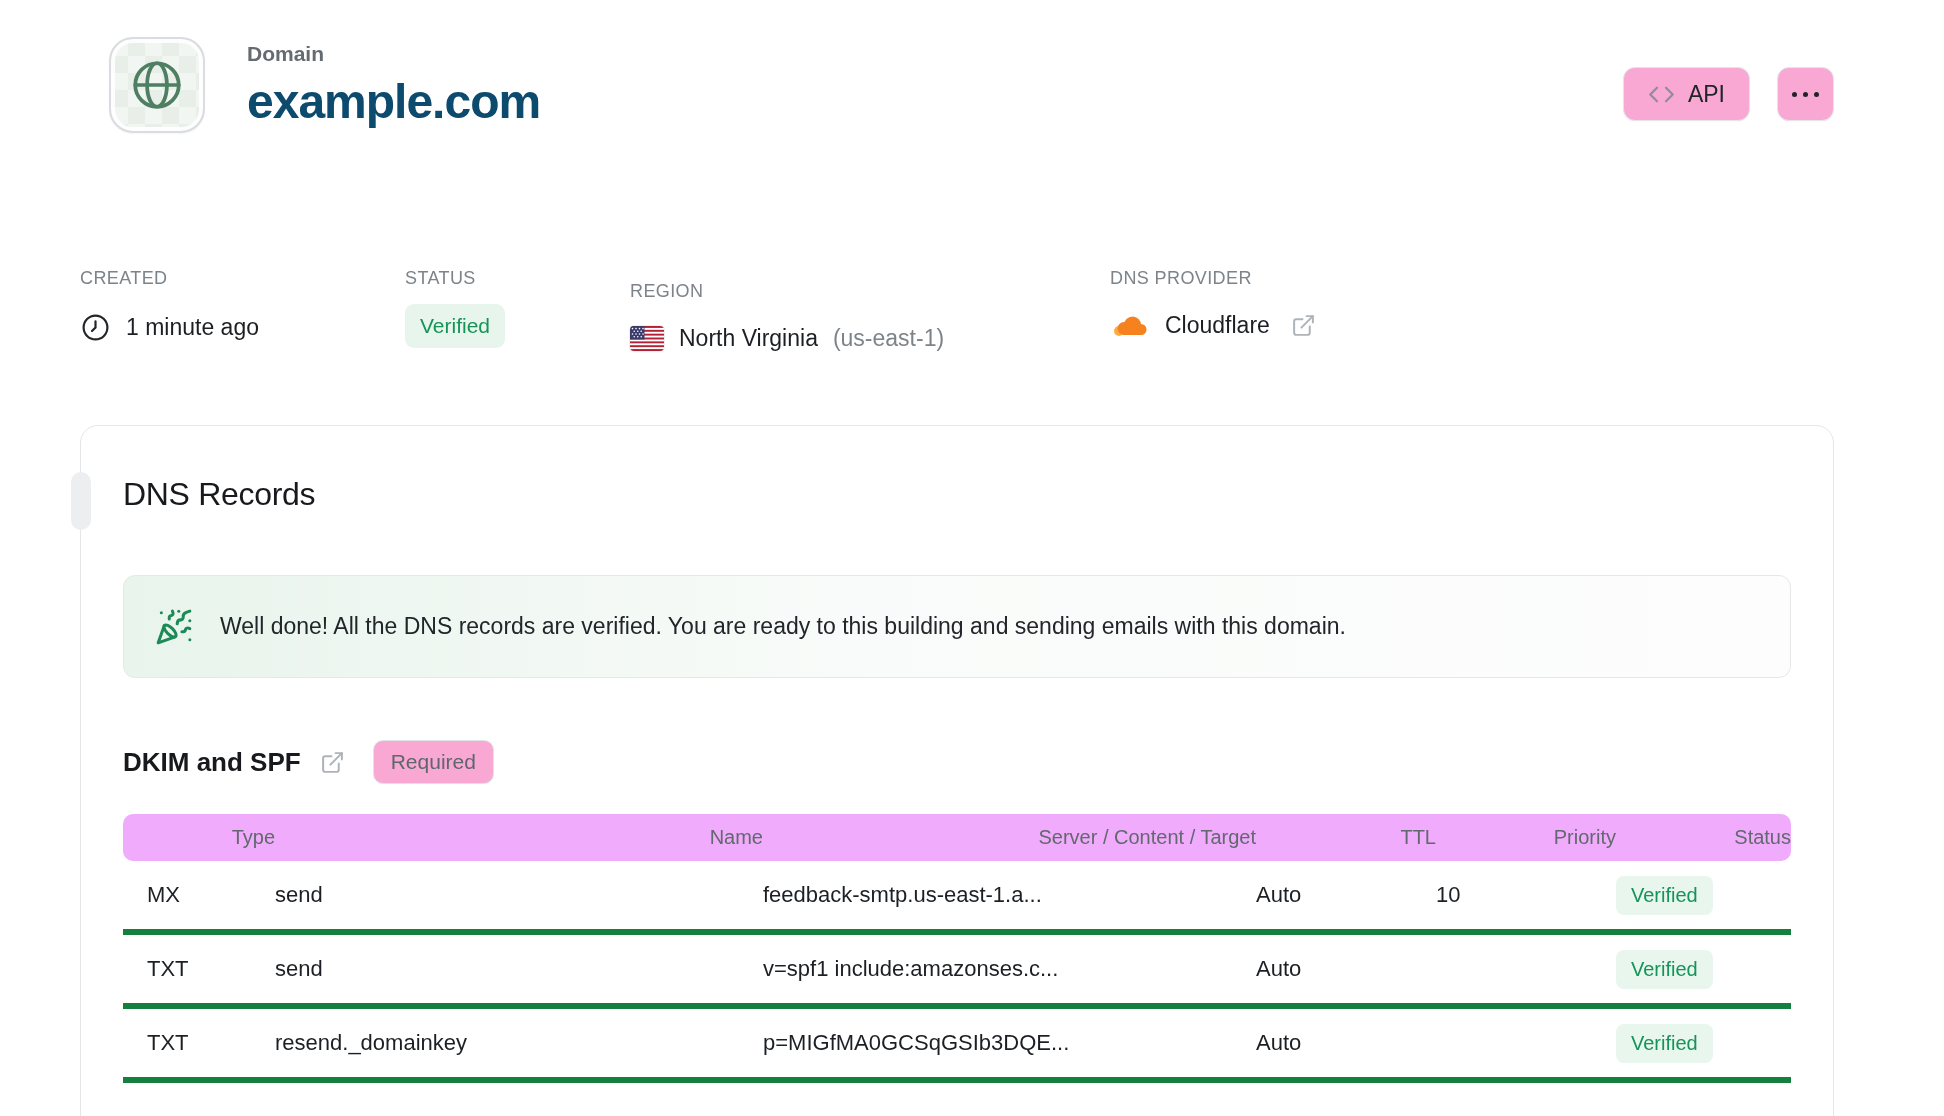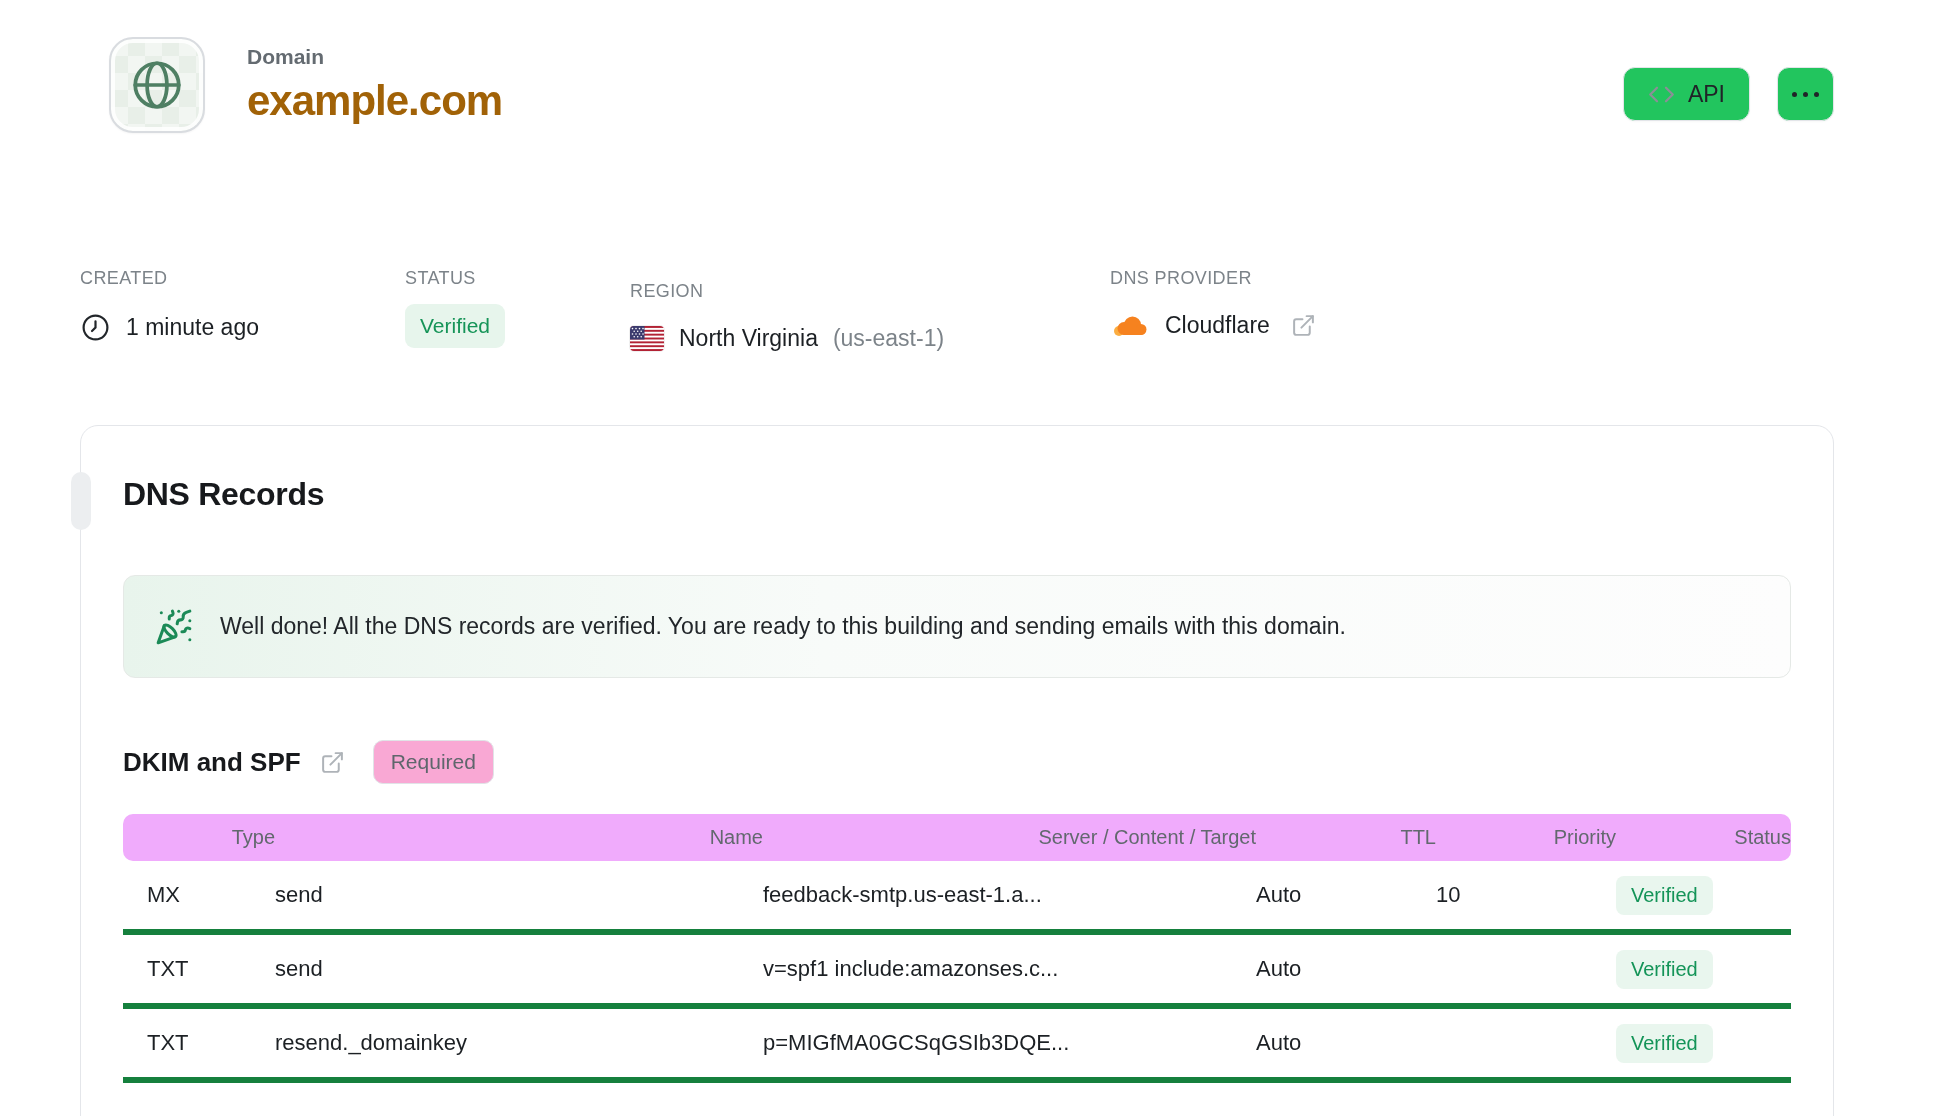--- a/index.html
+++ b/index.html
@@ -23,24 +23,24 @@
     background-image:
       linear-gradient(45deg, #e8efe8 25%, transparent 25%, transparent 75%, #e8efe8 75%),
       linear-gradient(45deg, #e8efe8 25%, transparent 25%, transparent 75%, #e8efe8 75%);
     background-size:34px 34px;
     background-position:0 0, 17px 17px;
     display:flex; align-items:center; justify-content:center;
     flex:0 0 auto;
   }
   .title-block { margin-left:42px; }
   .eyebrow { font-size:21px; font-weight:700; color:#646b71; margin-bottom:8px; }
-  .page-title { font-size:42px; font-weight:700; letter-spacing:-1px; color:#a16207; }
+  .page-title { font-size:48px; font-weight:700; letter-spacing:-1px; color:#0c4a6e; }
   .header-actions { margin-left:auto; display:flex; align-items:center; gap:27px; margin-top:18px; }
   .btn {
-    height:54px; border:1.5px solid #e3e5e9; border-radius:12px; background:#22c55e;
+    height:54px; border:1.5px solid #e3e5e9; border-radius:12px; background:#f9a8d4;
     display:flex; align-items:center; gap:13px; padding:0 24px;
     font-size:23px; color:#202428; cursor:pointer; box-shadow:0 1px 2px rgba(0,0,0,.03);
   }
   .btn-more { width:57px; padding:0; justify-content:center; }
   .dots { display:flex; gap:6px; }
   .dots i { width:5px; height:5px; border-radius:50%; background:#202428; }
 
   
   .meta { position:absolute; left:80px; top:268px; display:flex; }
   .meta-col-created { width:325px; }
@@ -60,21 +60,21 @@
   .card {
     position:absolute; left:80px; top:425px; width:1754px; height:800px;
     background:#fff; border:1px solid #e4e6ea; border-radius:18px;
     z-index:1;
   }
   .card-tab {
     position:absolute; left:-10px; top:46px; width:20px; height:58px;
     background:#eceef0; border-radius:10px; z-index:-1;
   }
   .card-inner { padding:50px 42px 0 42px; }
-  .card-title { font-size:32px; font-weight:700; color:#17191c; letter-spacing:-.3px; }
+  .card-title { font-size:32px; font-weight:400; color:#17191c; letter-spacing:-.3px; }
 
   .banner {
     margin-top:62px; height:103px; border-radius:12px;
     border:1px solid #e5e9e6;
     background:linear-gradient(90deg, #e8f4ec 0%, #f8fbf9 42%, #fdfdfd 100%);
     display:flex; align-items:center; gap:27px; padding:0 31px;
     font-size:23px; color:#22262a;
   }
 
   .section-head { margin-top:62px; display:flex; align-items:center; gap:19px; }

